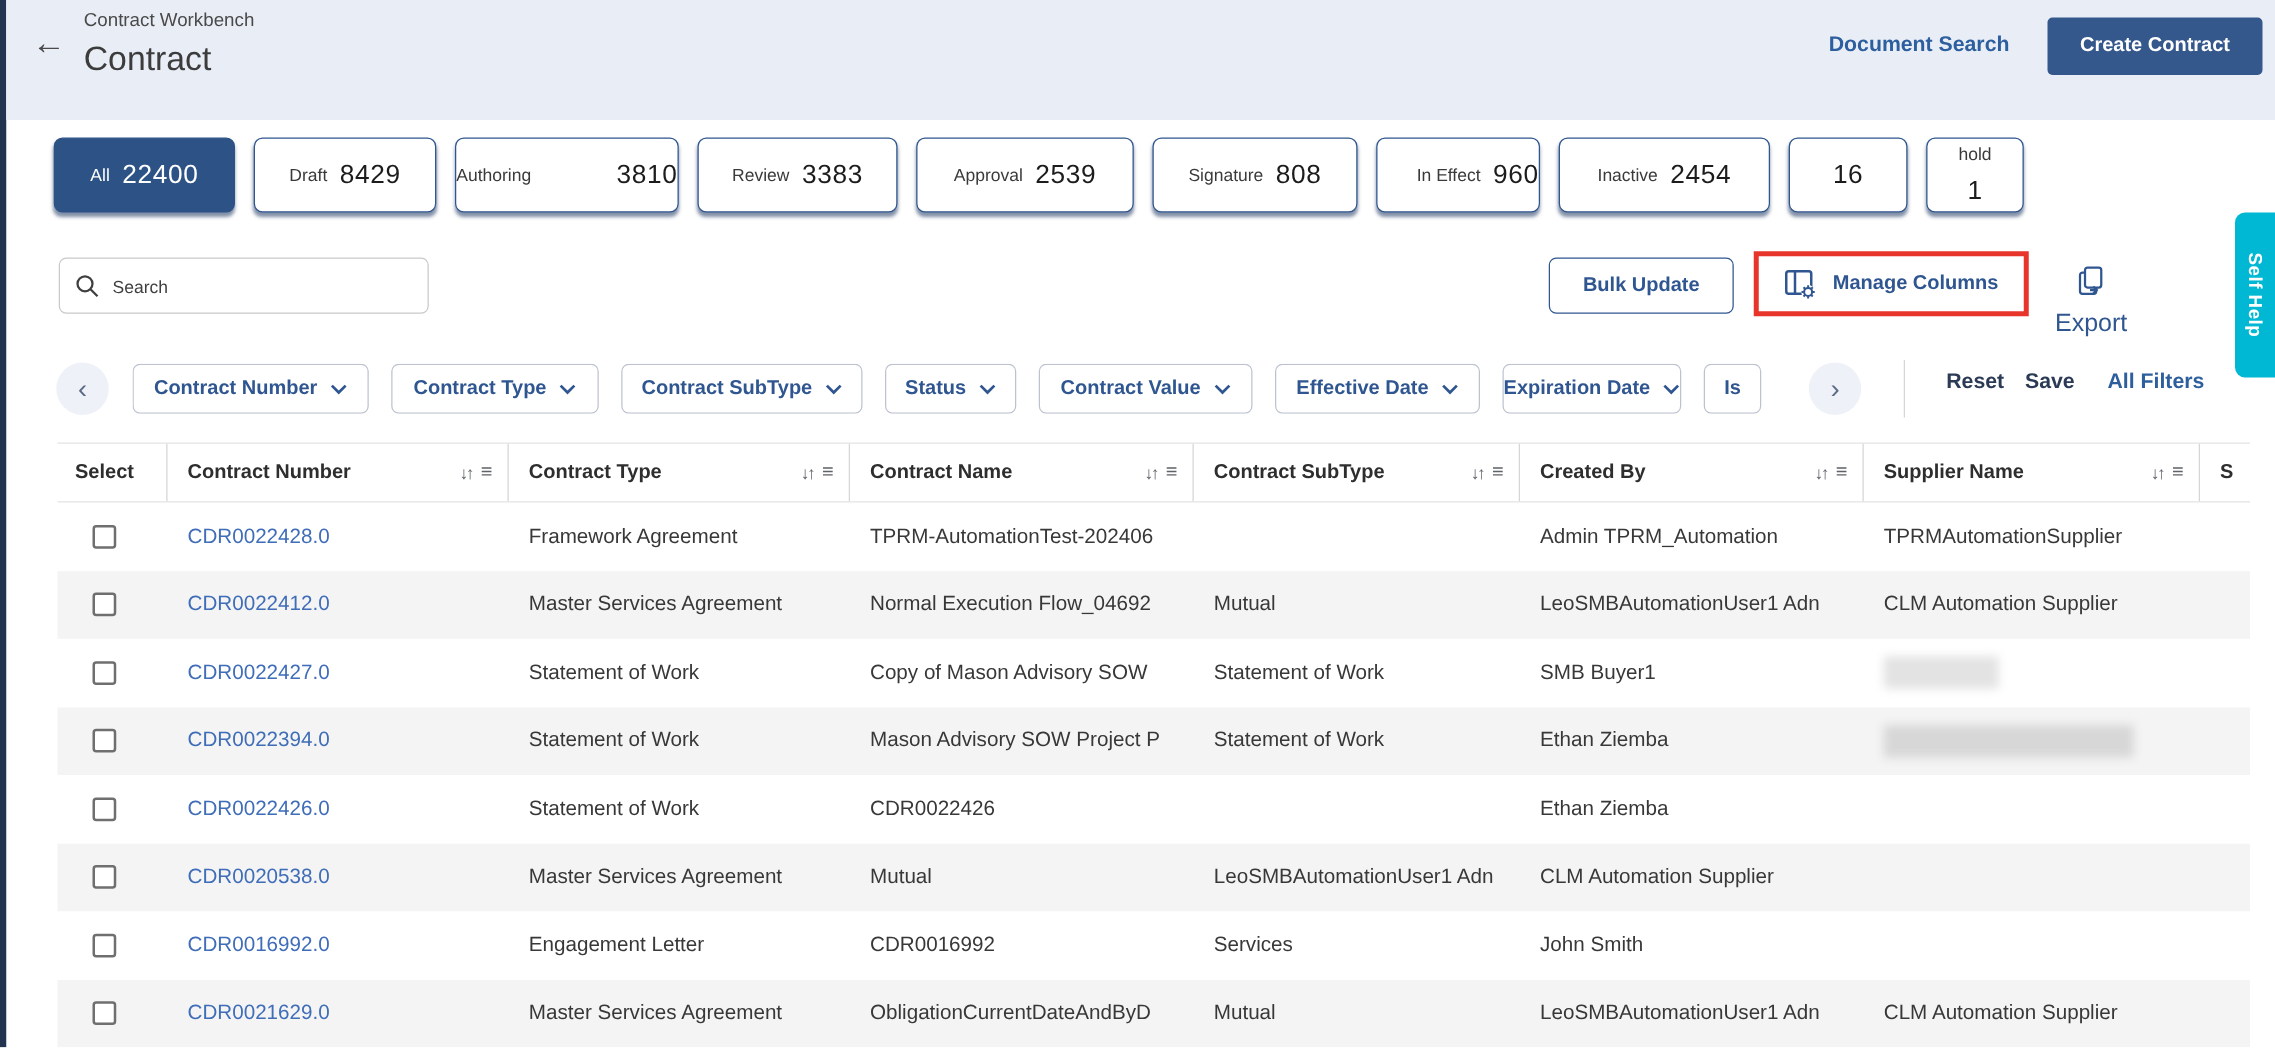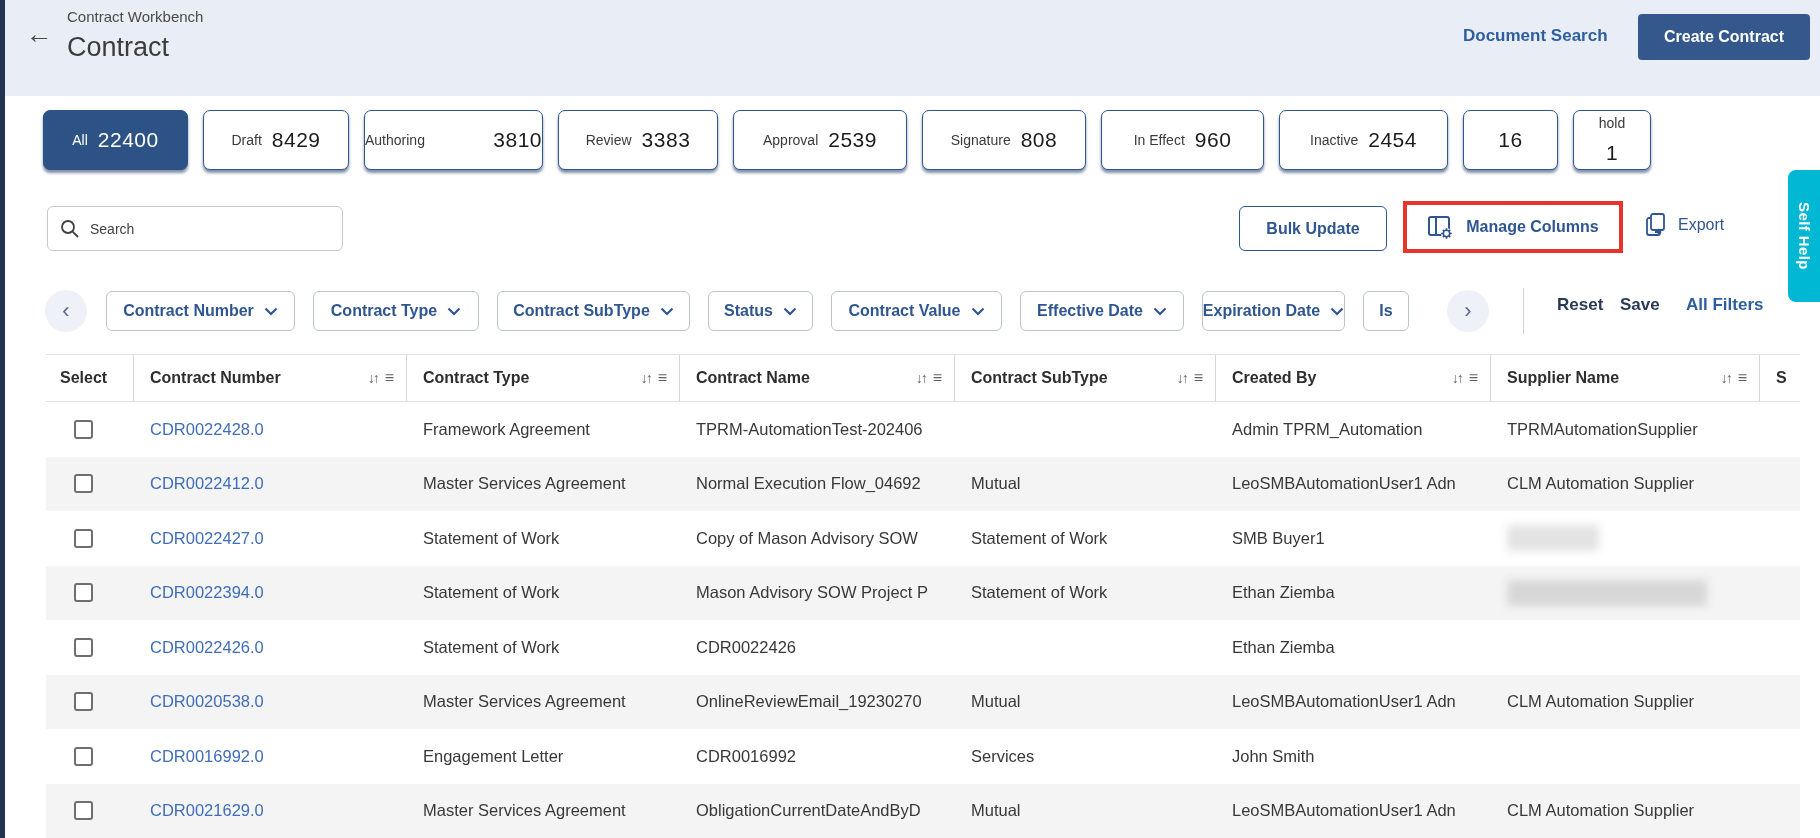--- a/index.html
+++ b/index.html
@@ -36,21 +36,21 @@
   .search-box input { border:none; outline:none; font-size:14px; color:#3c3c3c; width:100%; background:transparent; font-family:"Liberation Sans",sans-serif; }
   .search-box input::placeholder { color:#3f3f3f; opacity:1; }
 
   .bulk-btn { position:absolute; left:1239px; top:206px; width:148px; height:45px; background:#fff;
               border:1px solid #2f5690; border-radius:6px; color:#2f5690; font-size:16px; font-weight:bold;
               display:flex; align-items:center; justify-content:center; cursor:pointer; }
   .manage-highlight { position:absolute; left:1403px; top:201px; width:220px; height:52px;
                       border:4px solid #e8352c; background:#fff; display:flex; align-items:center; justify-content:center; }
   .manage-btn { display:flex; align-items:center; gap:12px; color:#2f5690; font-size:16px; font-weight:bold; cursor:pointer; white-space:nowrap; }
   .export-btn { position:absolute; left:1644px; top:212px; display:flex; align-items:center; gap:10px;
-                color:#2f5690; font-size:16px; font-weight:500; cursor:pointer; }
+                color:#2f5690; font-size:20px; font-weight:500; cursor:pointer;flex-direction:column; }
 
   .self-help { position:absolute; right:0; top:170px; width:32px; height:132px; background:#00b8d4;
                border-radius:8px 0 0 8px; color:#fff; font-size:15px; font-weight:bold;
                writing-mode:vertical-rl; display:flex; align-items:center; justify-content:center;
                letter-spacing:.4px; cursor:pointer; }
 
   
   .pager-circle { position:absolute; top:290px; width:42px; height:42px; border-radius:50%; background:#eef1f8;
                   display:flex; align-items:center; justify-content:center; font-size:22px; color:#5b6b85; cursor:pointer; }
   .pager-left { left:45px; }
@@ -118,21 +118,21 @@
         <span class="tab-count">3383</span>
       </div>
       <div class="tab" style="width: 174px;">
         <span class="tab-label">Approval</span>
         <span class="tab-count">2539</span>
       </div>
       <div class="tab" style="width: 164px;">
         <span class="tab-label">Signature</span>
         <span class="tab-count">808</span>
       </div>
-      <div class="tab" style="width: 163px;">
+      <div class="tab" style="width: 131px; justify-content: flex-end;">
         <span class="tab-label">In Effect</span>
         <span class="tab-count">960</span>
       </div>
       <div class="tab" style="width: 169px;">
         <span class="tab-label">Inactive</span>
         <span class="tab-count">2454</span>
       </div>
       <div class="tab" style="width: 95px;">
         <span class="tab-count">16</span>
       </div>
@@ -384,21 +384,20 @@
             <span></span>
           </div>
           <div class="td"></div>
         </div>
         <div class="tr">
           <div class="td">
             <span class="checkbox"></span>
           </div>
           <div class="td link">CDR0020538.0</div>
           <div class="td">Master Services Agreement</div>
-          <div class="td">OnlineReviewEmail_19230270</div>
           <div class="td">Mutual</div>
           <div class="td">LeoSMBAutomationUser1 Adn</div>
           <div class="td">
             <span>CLM Automation Supplier</span>
           </div>
           <div class="td"></div>
         </div>
         <div class="tr">
           <div class="td">
             <span class="checkbox"></span>

